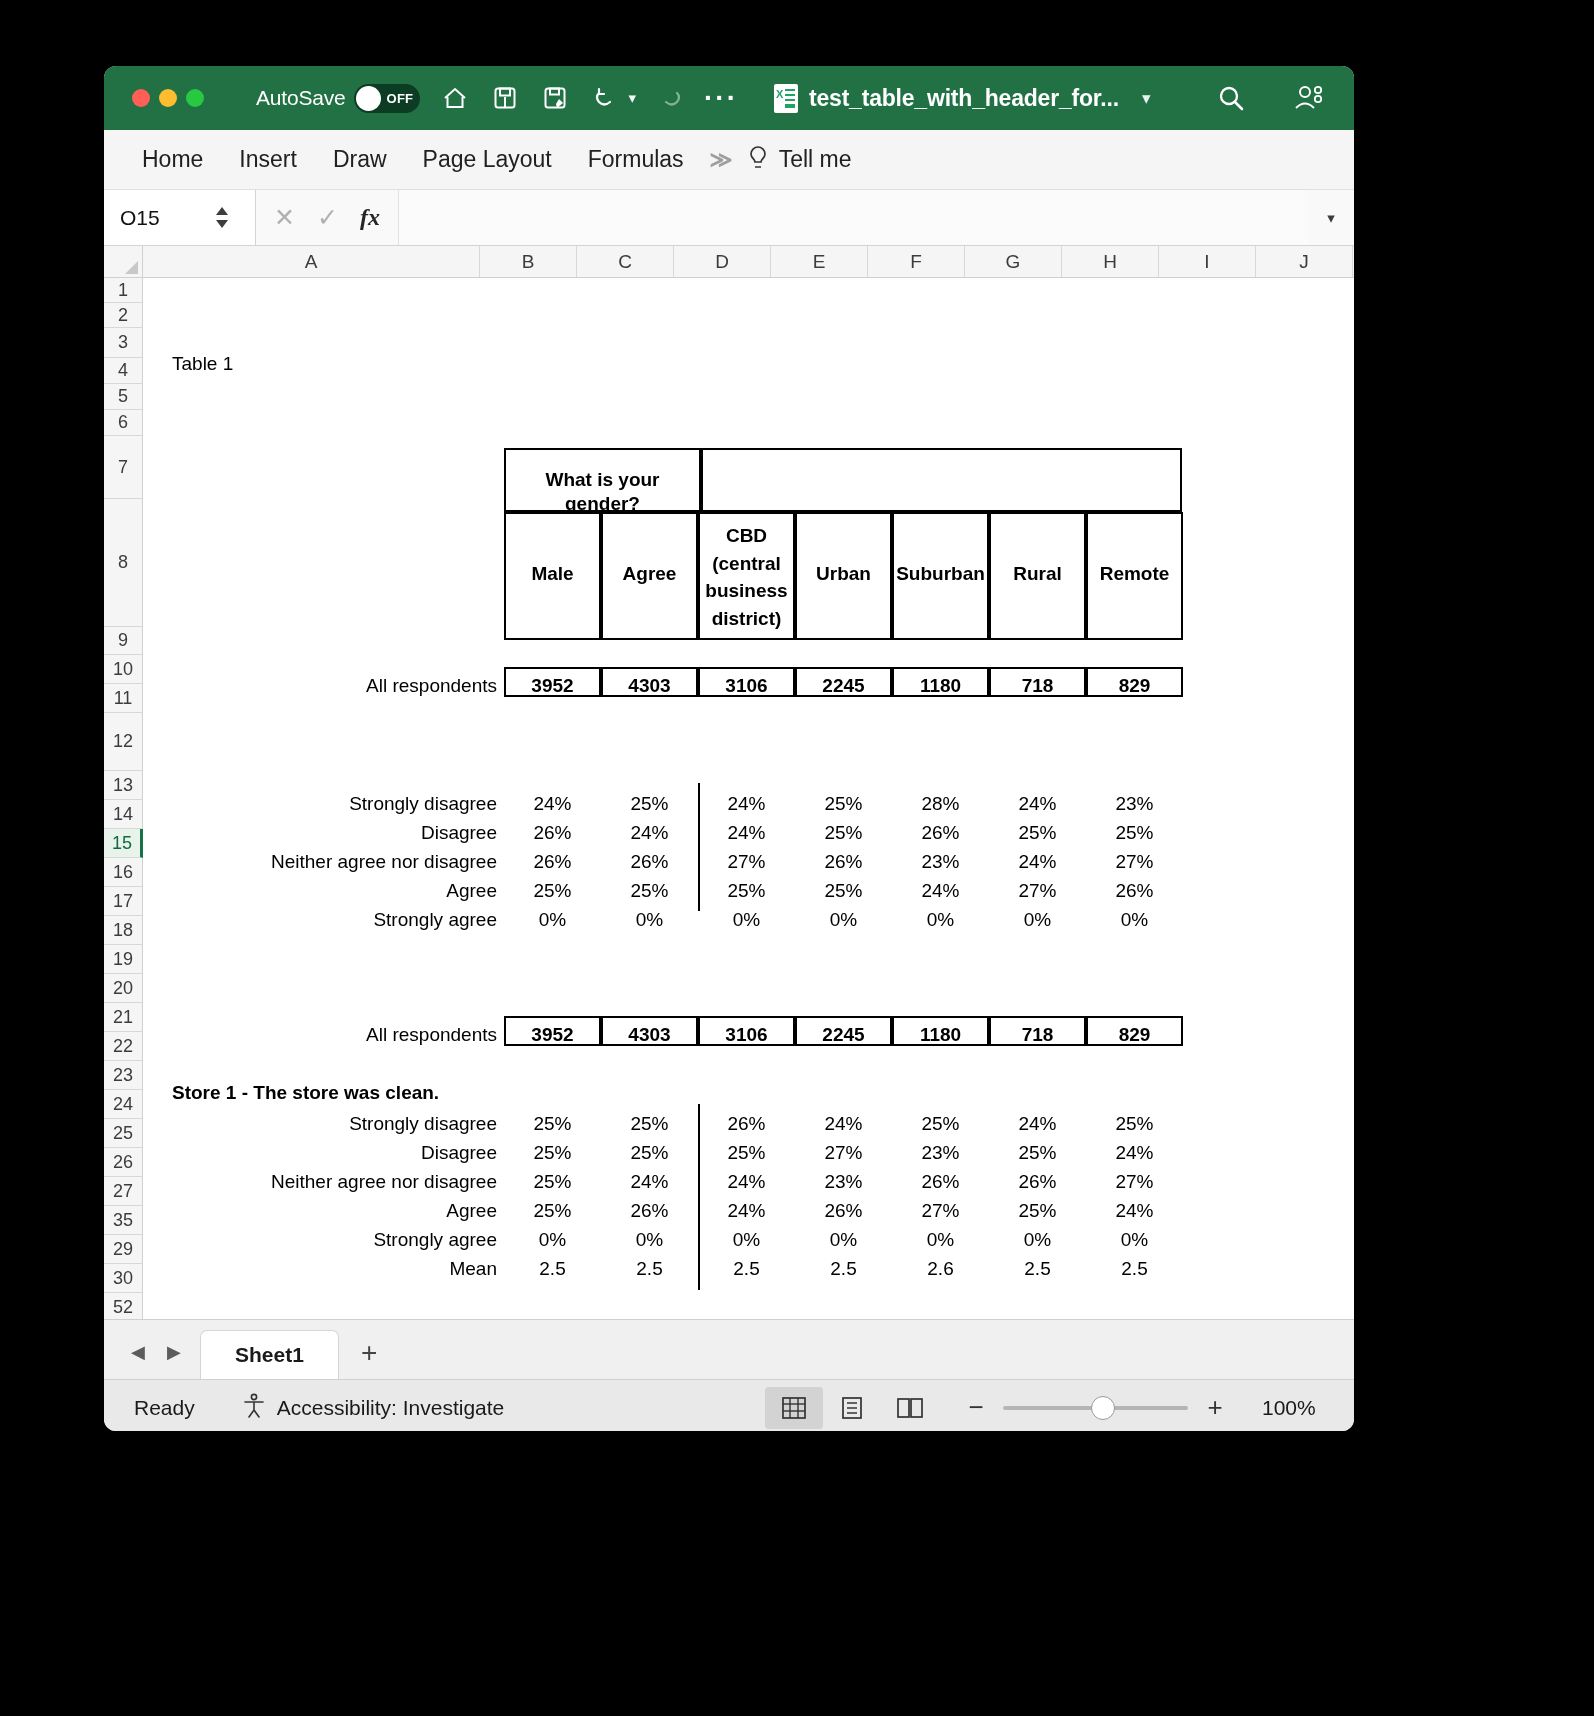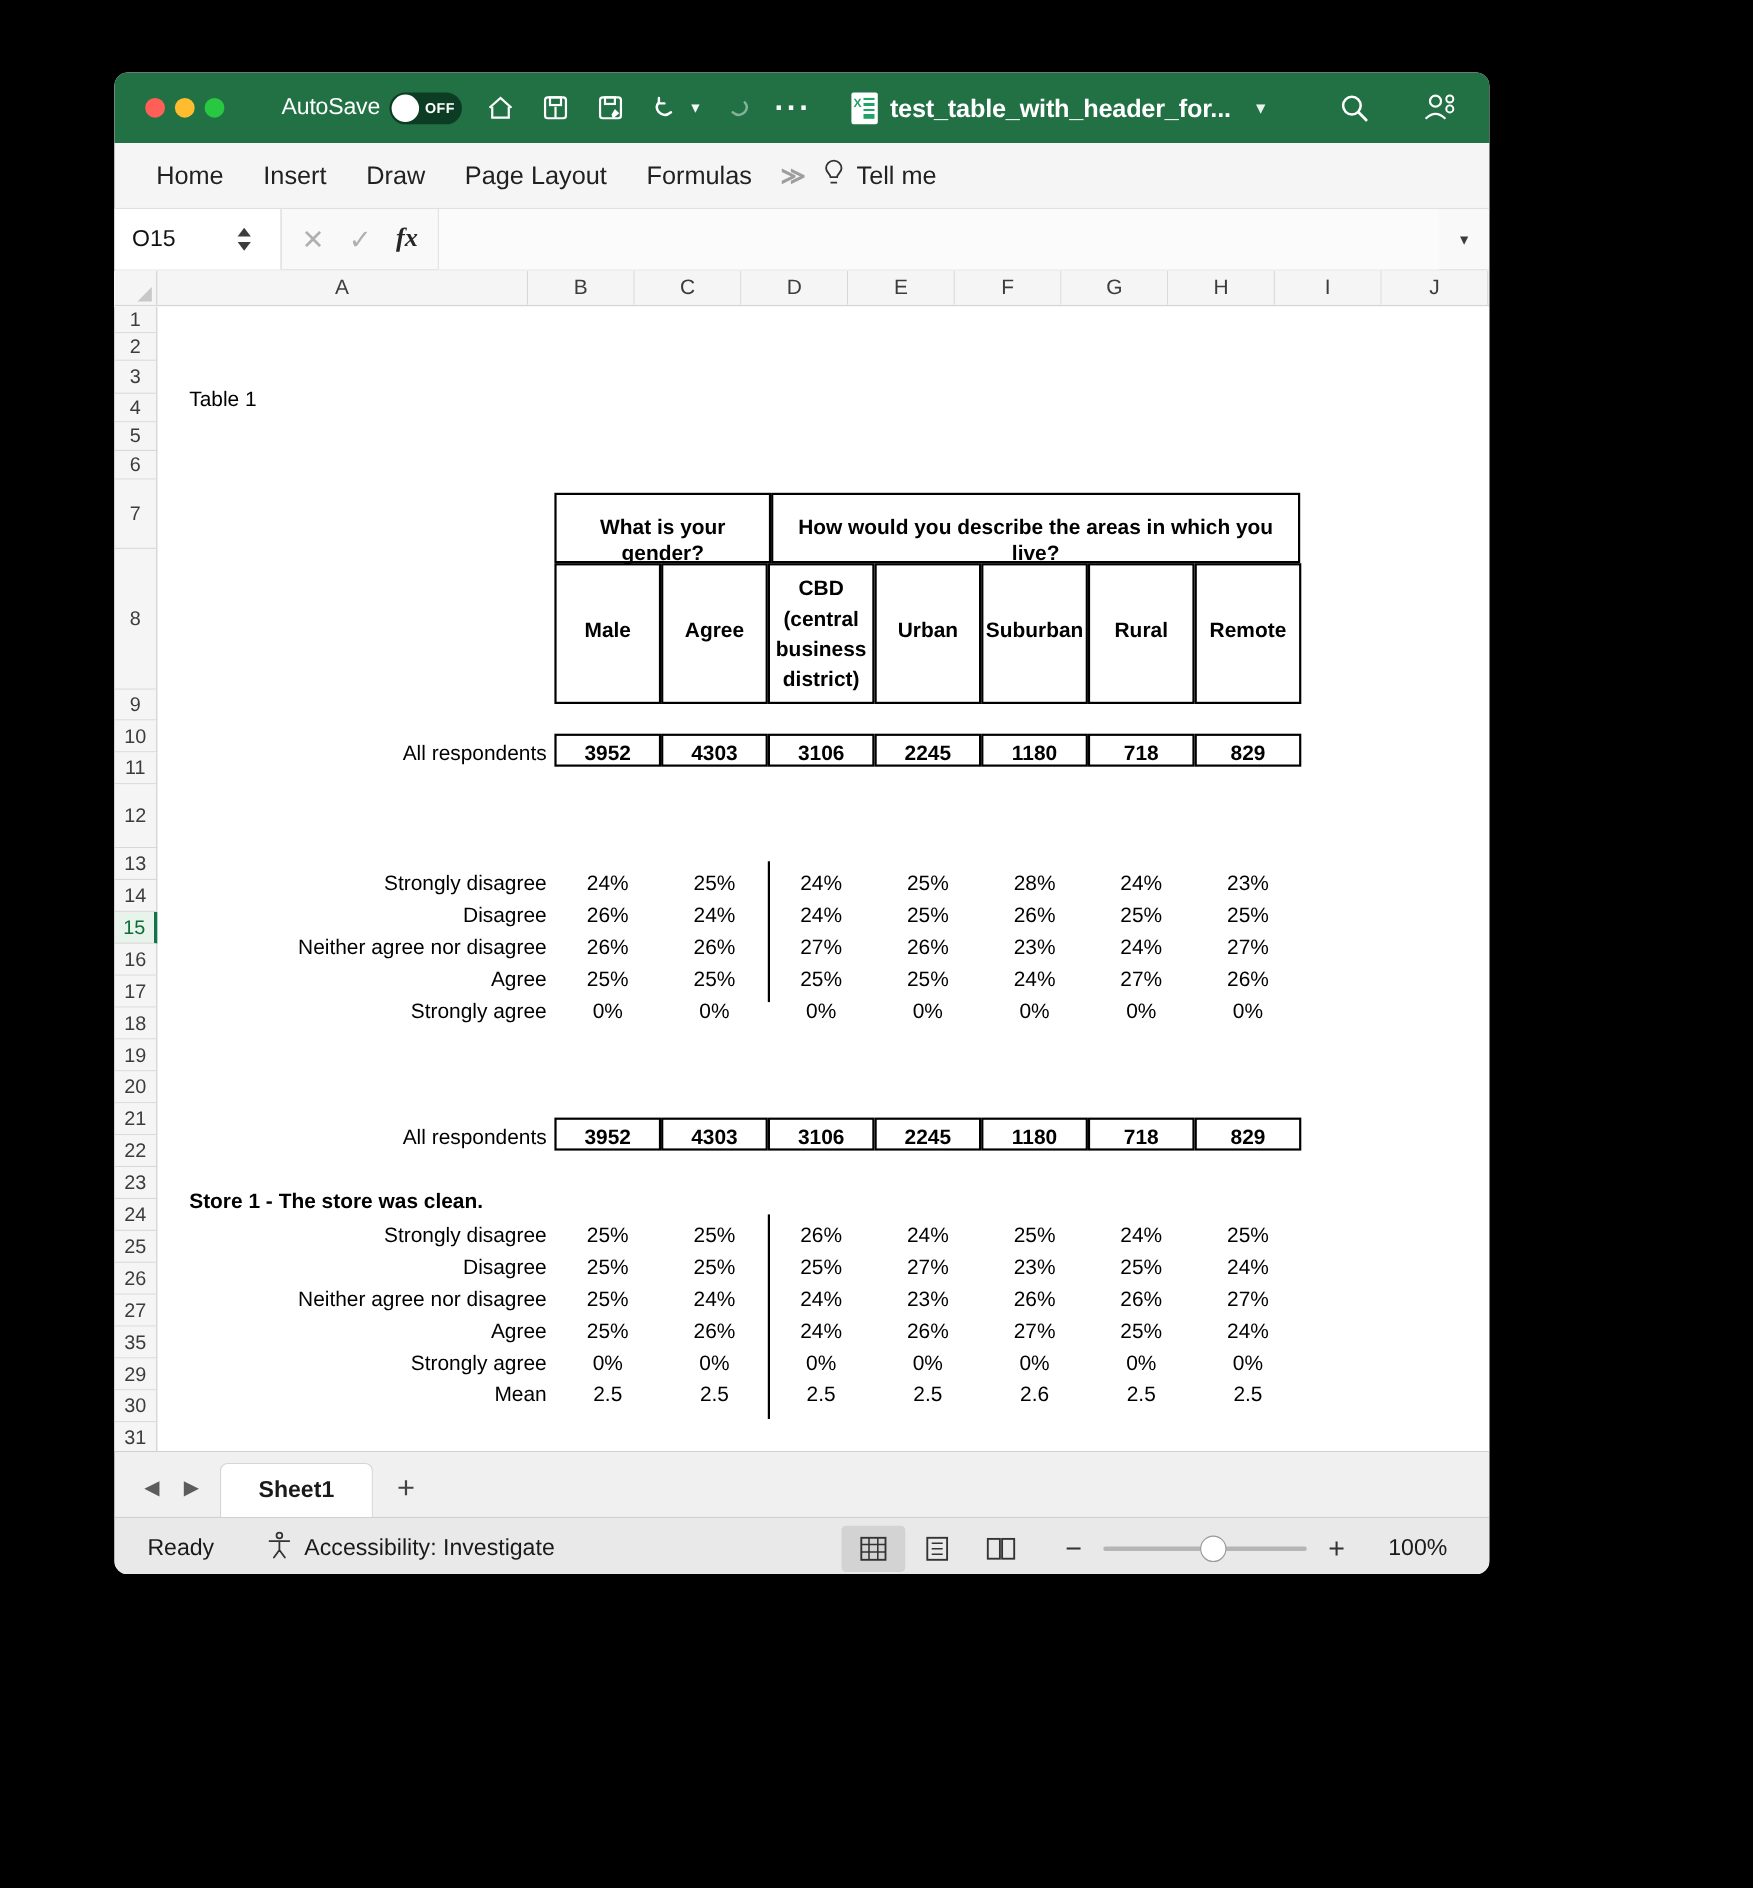--- a/index.html
+++ b/index.html
@@ -406,34 +406,33 @@
         <div class="rowh" style="height:29px">21</div>
         <div class="rowh" style="height:29px">22</div>
         <div class="rowh" style="height:29px">23</div>
         <div class="rowh" style="height:29px">24</div>
         <div class="rowh" style="height:29px">25</div>
         <div class="rowh" style="height:29px">26</div>
         <div class="rowh" style="height:29px">27</div>
         <div class="rowh" style="height:29px">35</div>
         <div class="rowh" style="height:29px">29</div>
         <div class="rowh" style="height:29px">30</div>
-        <div class="rowh" style="height:29px">31</div>
+        <div class="rowh" style="height:29px">52</div>
 
       </div>
 
       <div id="sheet">
         <div id="sheetcanvas">
 
           <div class="txt" style="left:5px; top:74px;">Table 1</div>
 
           <div class="bx" style="left:337px; top:170px; width:197px; height:64px;"></div>
           <div class="txt b c wrap" style="left:345px; top:190px; width:181px; font-size:19px;">What is your gender?</div>
 
           <div class="bx" style="left:534px; top:170px; width:481px; height:64px;"></div>
-          <div class="txt b c wrap" style="left:542px; top:190px; width:465px; font-size:19px;">How would you describe the areas in which you live?</div>
 
           <div class="bx" style="left:337px; top:234px; width:97px; height:128px;"></div>
           <div class="txt b c" style="left:337px; top:284px; width:97px;">Male</div>
 
           <div class="bx" style="left:434px; top:234px; width:97px; height:128px;"></div>
           <div class="txt b c" style="left:434px; top:284px; width:97px;">Agree</div>
 
           <div class="bx" style="left:531px; top:234px; width:97px; height:128px;"></div>
           <div class="txt b c wrap" style="left:536px; top:244px; width:87px; line-height:1.45;">CBD (central business district)</div>
 

